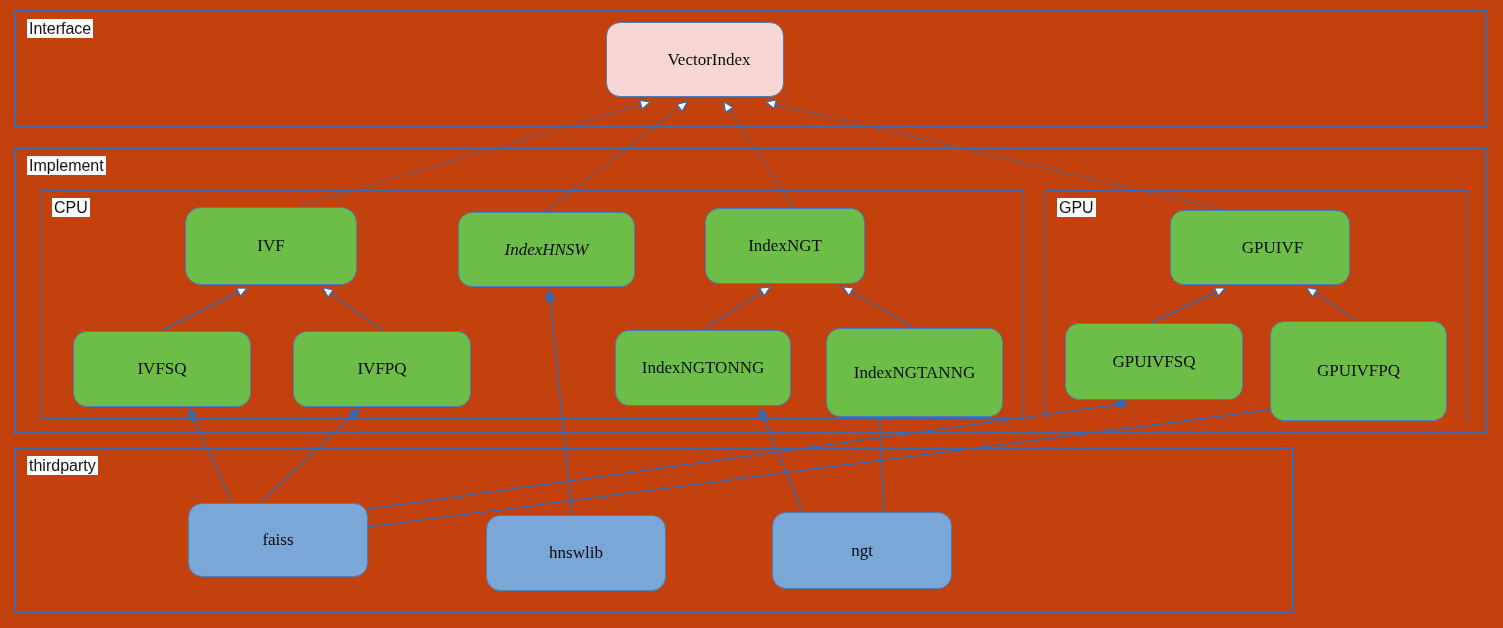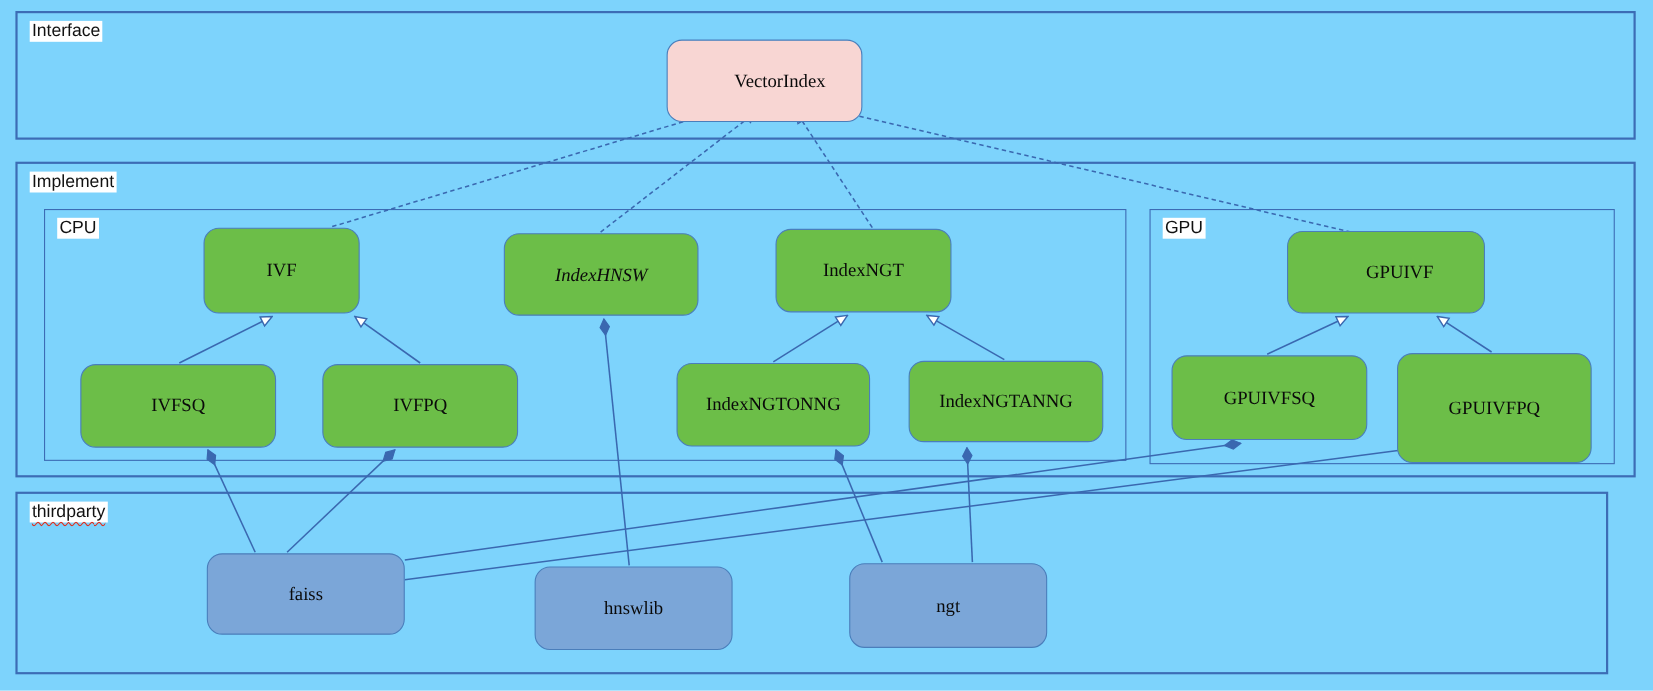--- a/index.html
+++ b/index.html
@@ -2,21 +2,21 @@
 <html style="--green: #6cbe48; --pink: #f8d6d3; --blue: #7ba6d8; --shape-border: #4a7ebb; --line: #3a68b0; --container-border: #3c6cb5; --label: #111111; --squiggle: #e0311f;"><head>
 <meta charset="utf-8">
 <style>
   :root{
     --green:#6cbe48; --pink:#f8d6d3; --blue:#7ba6d8;
     --shape-border:#4a7ebb; --line:#3a68b0; --container-border:#3c6cb5;
     --label:#111111; --squiggle:#e0311f;
   }
   html,body{margin:0;padding:0;background:#ffffff;}
   .canvas{
-    position:relative; width:1503px; height:628px; background:#7dd3fc;
+    position:relative; width:1503px; height:628px; background:#c2410c;
     font-family:"Liberation Sans", sans-serif; overflow:hidden;
   }
   .container{
     position:absolute; border:2px solid var(--container-border);
     background:transparent; box-sizing:border-box; z-index:1;
   }
   .container.thin{border-width:1.5px;}
   .clabel{
     position:absolute; top:7px; left:11px; font-size:16px; color:var(--label);
     background:#fff; padding:0 2px; line-height:1.2;
@@ -56,21 +56,21 @@
   </div>
 
   <div class="container thin" style="left:40px; top:190px; width:984px; height:229px;">
     <span class="clabel">CPU</span>
   </div>
 
   <div class="container thin" style="left:1045px; top:190px; width:423px; height:232px;">
     <span class="clabel">GPU</span>
   </div>
 
-  <div class="container" style="left:14px; top:447px; width:1448px; height:166px;">
+  <div class="container" style="left:14px; top:447px; width:1280px; height:166px;">
     <span class="clabel squiggly">thirdparty</span>
   </div>
 
   <svg class="edges" width="1503" height="628" viewBox="0 0 1503 628">
     <defs>
       <marker id="tri" viewBox="0 0 12 12" refX="10.5" refY="6" markerWidth="12" markerHeight="12" orient="auto" markerUnits="userSpaceOnUse">
         <path d="M1,1.5 L11,6 L1,10.5 Z"></path>
       </marker>
       <marker id="dia" viewBox="0 0 16 10" refX="15" refY="5" markerWidth="17" markerHeight="11" orient="auto" markerUnits="userSpaceOnUse">
         <path d="M1,5 L8,1 L15,5 L8,9 Z"></path>
@@ -91,25 +91,25 @@
 
     <line class="edge" x1="232" y1="502" x2="189" y2="409" marker-end="url(#dia)"></line>
     <line class="edge" x1="261" y1="502" x2="359" y2="409" marker-end="url(#dia)"></line>
     <line class="edge" x1="572" y1="514" x2="549" y2="290" marker-end="url(#dia)"></line>
     <line class="edge" x1="802" y1="511" x2="760" y2="409" marker-end="url(#dia)"></line>
     <line class="edge" x1="884" y1="511" x2="879" y2="407" marker-end="url(#dia)"></line>
     <line class="edge" x1="368" y1="509" x2="1128" y2="403" marker-end="url(#dia)"></line>
     <line class="edge" x1="368" y1="527" x2="1337" y2="401" marker-end="url(#dia)"></line>
   </svg>
 
-  <div class="node pink" style="left:606px; top:36px; width:178px; height:75px;padding-left:28px;">
+  <div class="node pink" style="left:606px; top:22px; width:178px; height:75px;padding-left:28px;">
     <span class="nlabel">VectorIndex</span>
   </div>
 
-  <div class="node green" style="left:185px; top:207px; width:142px; height:78px;">
+  <div class="node green" style="left:185px; top:207px; width:172px; height:78px;border-radius:16px;">
     <span class="nlabel">IVF</span>
   </div>
   <div class="node green" style="left:458px; top:212px; width:177px; height:75px;font-style:italic;">
     <span class="nlabel">IndexHNSW</span>
   </div>
   <div class="node green" style="left:705px; top:208px; width:160px; height:76px;">
     <span class="nlabel">IndexNGT</span>
   </div>
   <div class="node green" style="left:1170px; top:210px; width:180px; height:75px;padding-left:25px;">
     <span class="nlabel">GPUIVF</span>
@@ -117,21 +117,21 @@
 
   <div class="node green" style="left:73px; top:331px; width:178px; height:76px;">
     <span class="nlabel">IVFSQ</span>
   </div>
   <div class="node green" style="left:293px; top:331px; width:178px; height:76px;">
     <span class="nlabel">IVFPQ</span>
   </div>
   <div class="node green" style="left:615px; top:330px; width:176px; height:76px;">
     <span class="nlabel">IndexNGTONNG</span>
   </div>
-  <div class="node green" style="left:826px; top:328px; width:177px; height:74px;">
+  <div class="node green" style="left:826px; top:328px; width:177px; height:89px;">
     <span class="nlabel">IndexNGTANNG</span>
   </div>
   <div class="node green" style="left:1065px; top:323px; width:178px; height:77px;">
     <span class="nlabel">GPUIVFSQ</span>
   </div>
   <div class="node green" style="left:1270px; top:321px; width:177px; height:100px;">
     <span class="nlabel">GPUIVFPQ</span>
   </div>
 
   <div class="node blue" style="left:188px; top:503px; width:180px; height:74px;">

